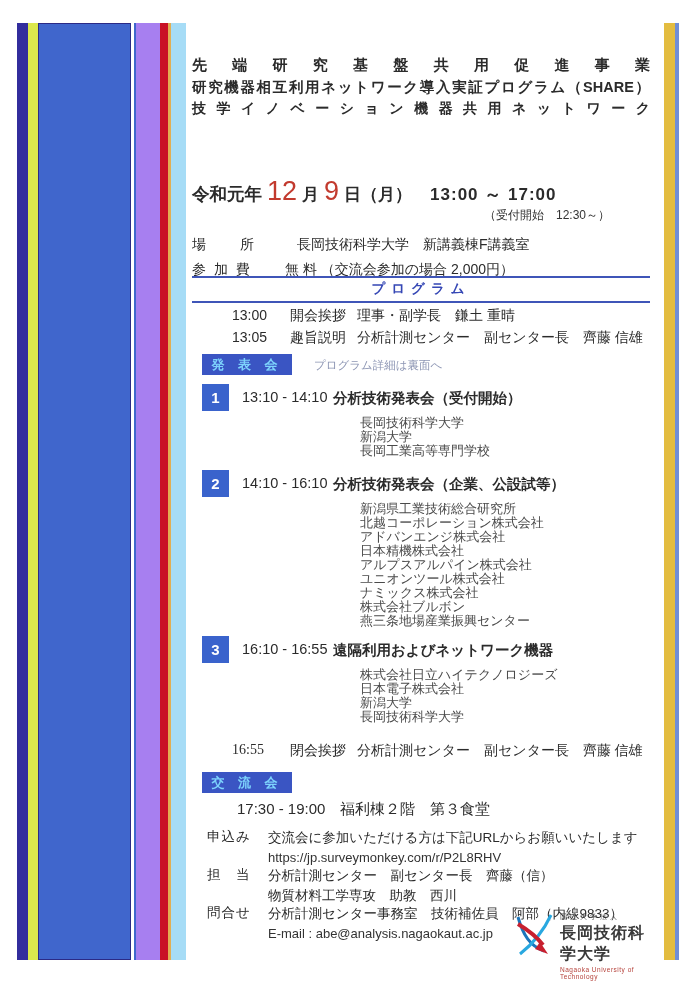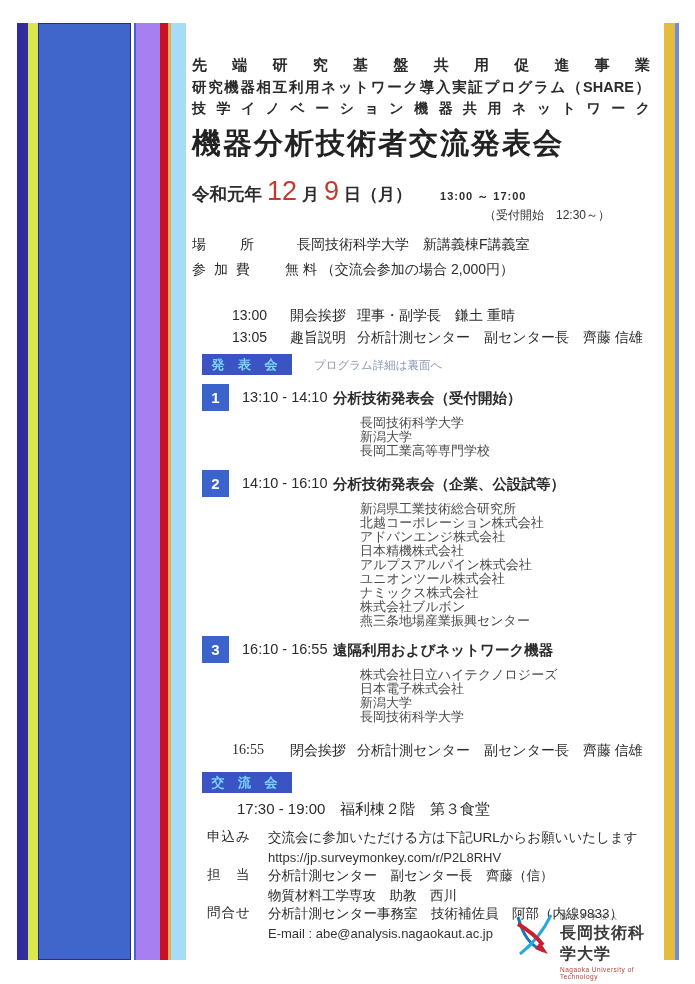--- a/index.html
+++ b/index.html
@@ -28,21 +28,21 @@
   .hl1{top:56px;font-size:15px;}
   .hl2{top:78px;font-size:14.5px;}
   .hl3{top:100px;font-size:14px;}
 
   .title{top:124px;font-size:29px;font-weight:bold;letter-spacing:2px;color:#222;}
 
   .daterow{top:176px;display:flex;align-items:baseline;white-space:nowrap;}
   .era{font-size:17.5px;font-weight:bold;}
   .bignum{font-size:27px;color:#c23a2e;font-weight:500;margin:0 5px;}
   .dlabel{font-size:17px;font-weight:bold;}
-  .dtime{font-size:11px;font-weight:bold;margin-left:28px;letter-spacing:1px;}
+  .dtime{font-size:17px;font-weight:bold;margin-left:18px;letter-spacing:1px;}
   .reception{top:207px;left:292px;width:auto;font-size:12px;color:#333;}
 
   .kv{display:flex;font-size:14px;}
   .venue{top:236px;}
   .fee{top:261px;}
   .kv .k{width:105px;letter-spacing:2px;}
   .fee .v{margin-left:-12px;}
 
   .progheader{
     top:276px;border-top:2px solid #3f55b8;border-bottom:2px solid #3f55b8;
@@ -107,41 +107,41 @@
   <div class="stripe st-orange"></div>
   <div class="stripe st-sky"></div>
   <div class="stripe st-ryellow"></div>
   <div class="stripe st-rblue"></div>
 
   <div class="content">
 
     <div class="row jline hl1">先端研究基盤共用促進事業</div>
     <div class="row jline hl2">研究機器相互利用ネットワーク導入実証プログラム（SHARE）</div>
     <div class="row jline hl3">技学イノベーション機器共用ネットワーク</div>
-    <div class="row title">機器分析技術者交流発表会</div>
 
     <div class="row daterow">
       <span class="era">令和元年</span>
       <span class="bignum">12</span>
       <span class="dlabel">月</span>
       <span class="bignum">9</span>
       <span class="dlabel">日（月）</span>
       <span class="dtime">13:00 ～ 17:00</span>
     </div>
     <div class="row reception">（受付開始　12:30～）</div>
 
     <div class="row kv venue">
       <span class="k">場　　所</span>
       <span class="v">長岡技術科学大学　新講義棟F講義室</span>
     </div>
     <div class="row kv fee">
       <span class="k">参 加 費</span>
       <span class="v">無 料 （交流会参加の場合 2,000円）</span>
     </div>
 
+    <div class="row progheader">プログラム</div>
 
     <div class="row prow op1">
       <span class="pt">13:00</span>
       <span class="pw">開会挨拶</span>
       <span class="pn">理事・副学長　鎌土 重晴</span>
     </div>
     <div class="row prow op2">
       <span class="pt">13:05</span>
       <span class="pw">趣旨説明</span>
       <span class="pn">分析計測センター　副センター長　齊藤 信雄</span>

